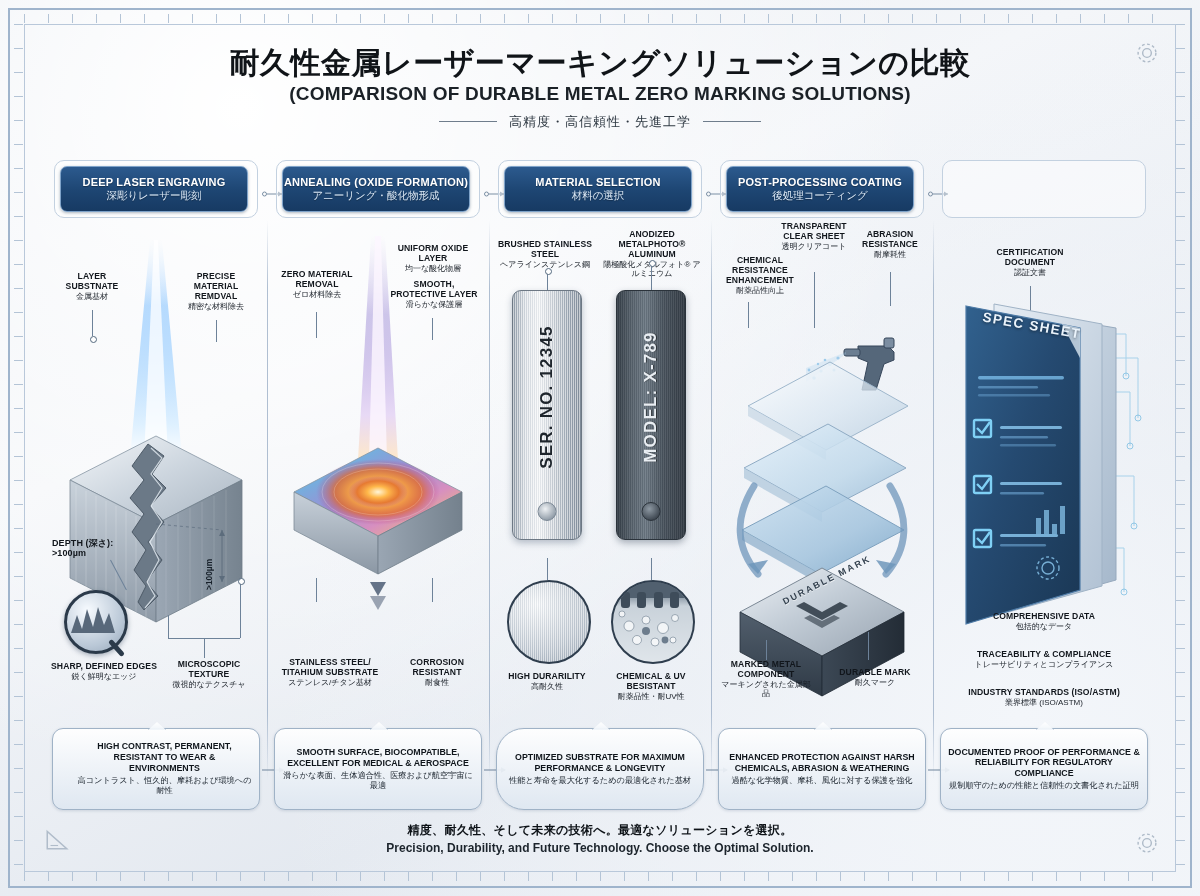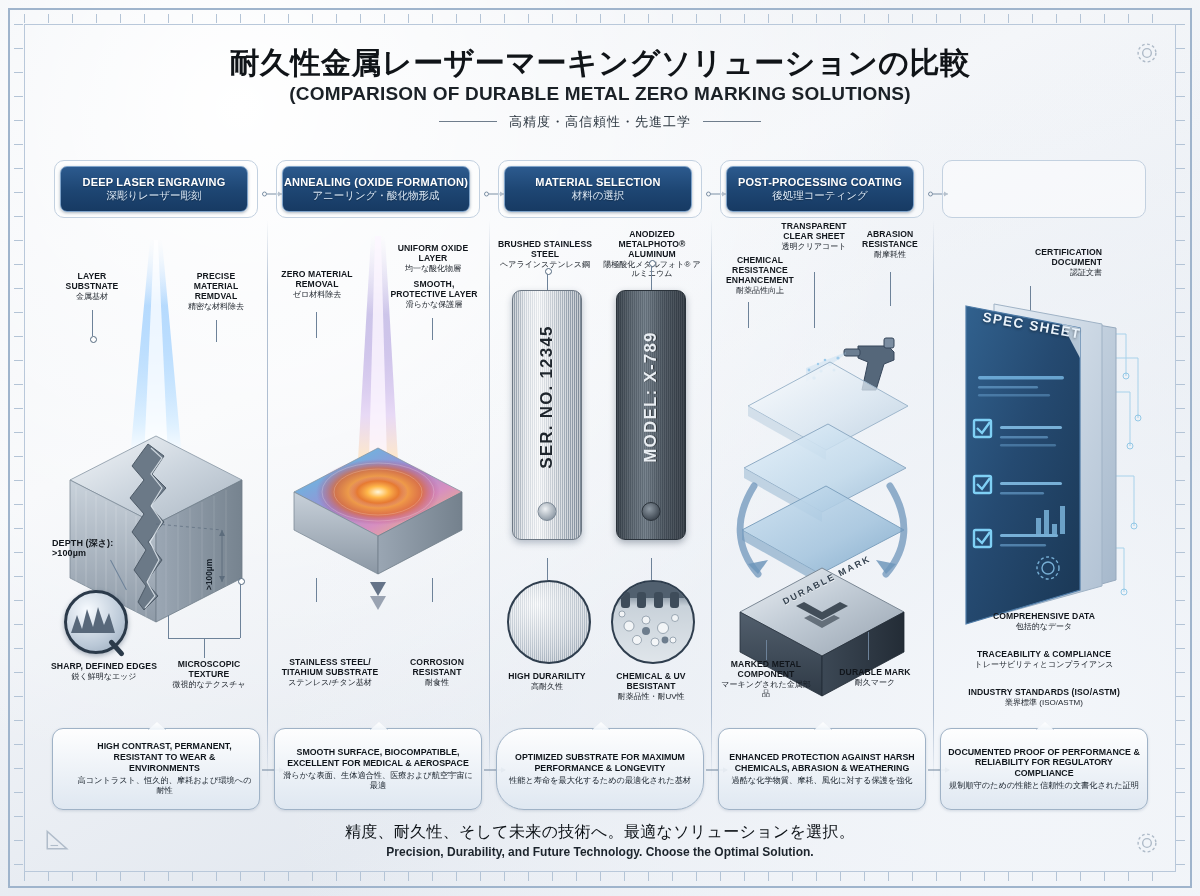--- a/index.html
+++ b/index.html
@@ -178,21 +178,21 @@
   .sum-notch{
     position:absolute;top:-7px;left:50%;margin-left:-8px;width:16px;height:8px;
     background:linear-gradient(180deg,rgba(255,255,255,.95),rgba(240,245,250,.95));
     border-left:1px solid #9fb2c6;border-right:1px solid #9fb2c6;
     clip-path:polygon(50% 0,100% 100%,0 100%);
   }
   .sum-arrow{position:absolute;top:36px;width:26px;height:12px;}
 
   
   .footer{position:absolute;left:0;right:0;top:822px;text-align:center;}
-  .footer .jp{font-size:16px;font-weight:normal;color:#0d1217;letter-spacing:.3px;}
+  .footer .jp{font-size:12px;font-weight:bold;color:#0d1217;letter-spacing:.3px;}
   .footer .en{font-size:12px;font-weight:bold;color:#1c242c;margin-top:2px;}
 
   .tri-logo{
     position:absolute;left:44px;bottom:44px;width:26px;height:26px;opacity:.45;
   }
 </style>
 </head>
 <body>
 
 <div class="poster">
@@ -799,21 +799,21 @@
       </div>
       <div class="ann" style="left:110px;top:508px;width:94px;">
         <div class="en">DURABLE MARK</div>
         <div class="jp">耐久マーク</div>
       </div>
     </div>
 
     <div class="col c4">
       <div class="hdr-shell"></div>
 
-      <div class="ann" style="left:50px;top:88px;width:112px;text-align:right;">
+      <div class="ann" style="left:34px;top:88px;width:112px;">
         <div class="en">CERTIFICATION DOCUMENT</div>
         <div class="jp">認証文書</div>
       </div>
       <div class="lead v" style="left:90px;top:126px;height:30px;"></div>
 
       <svg width="208" height="450" viewBox="0 0 208 450" style="position:absolute;left:0;top:120px;">
         <defs>
           <linearGradient id="bk1" x1="0" y1="0" x2="1" y2="1">
             <stop offset="0%" stop-color="#e6edf4"></stop>
               <stop offset="100%" stop-color="#b0c1d3"></stop>

